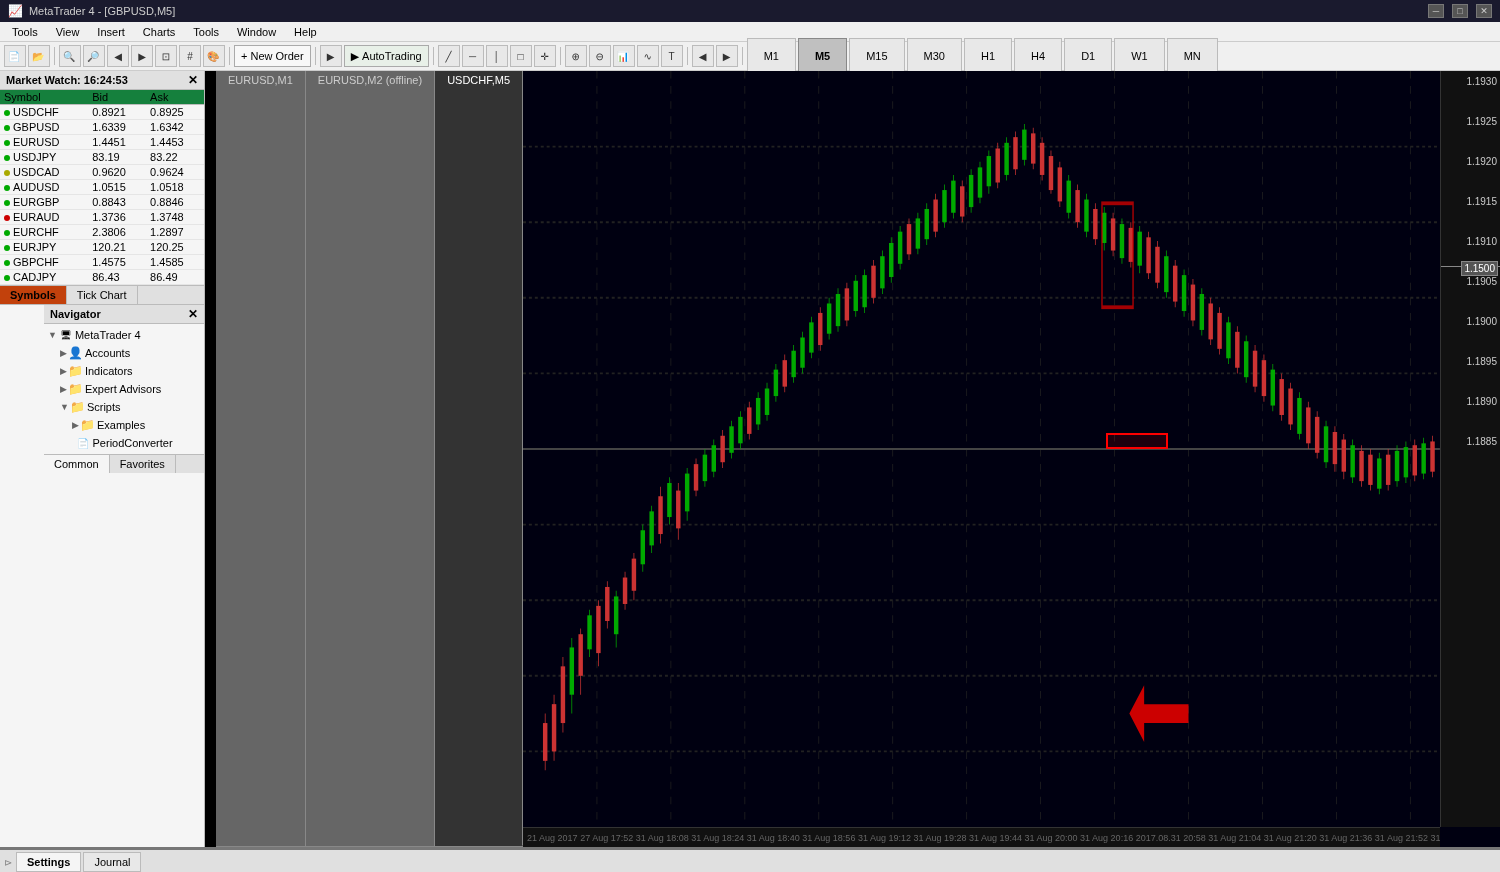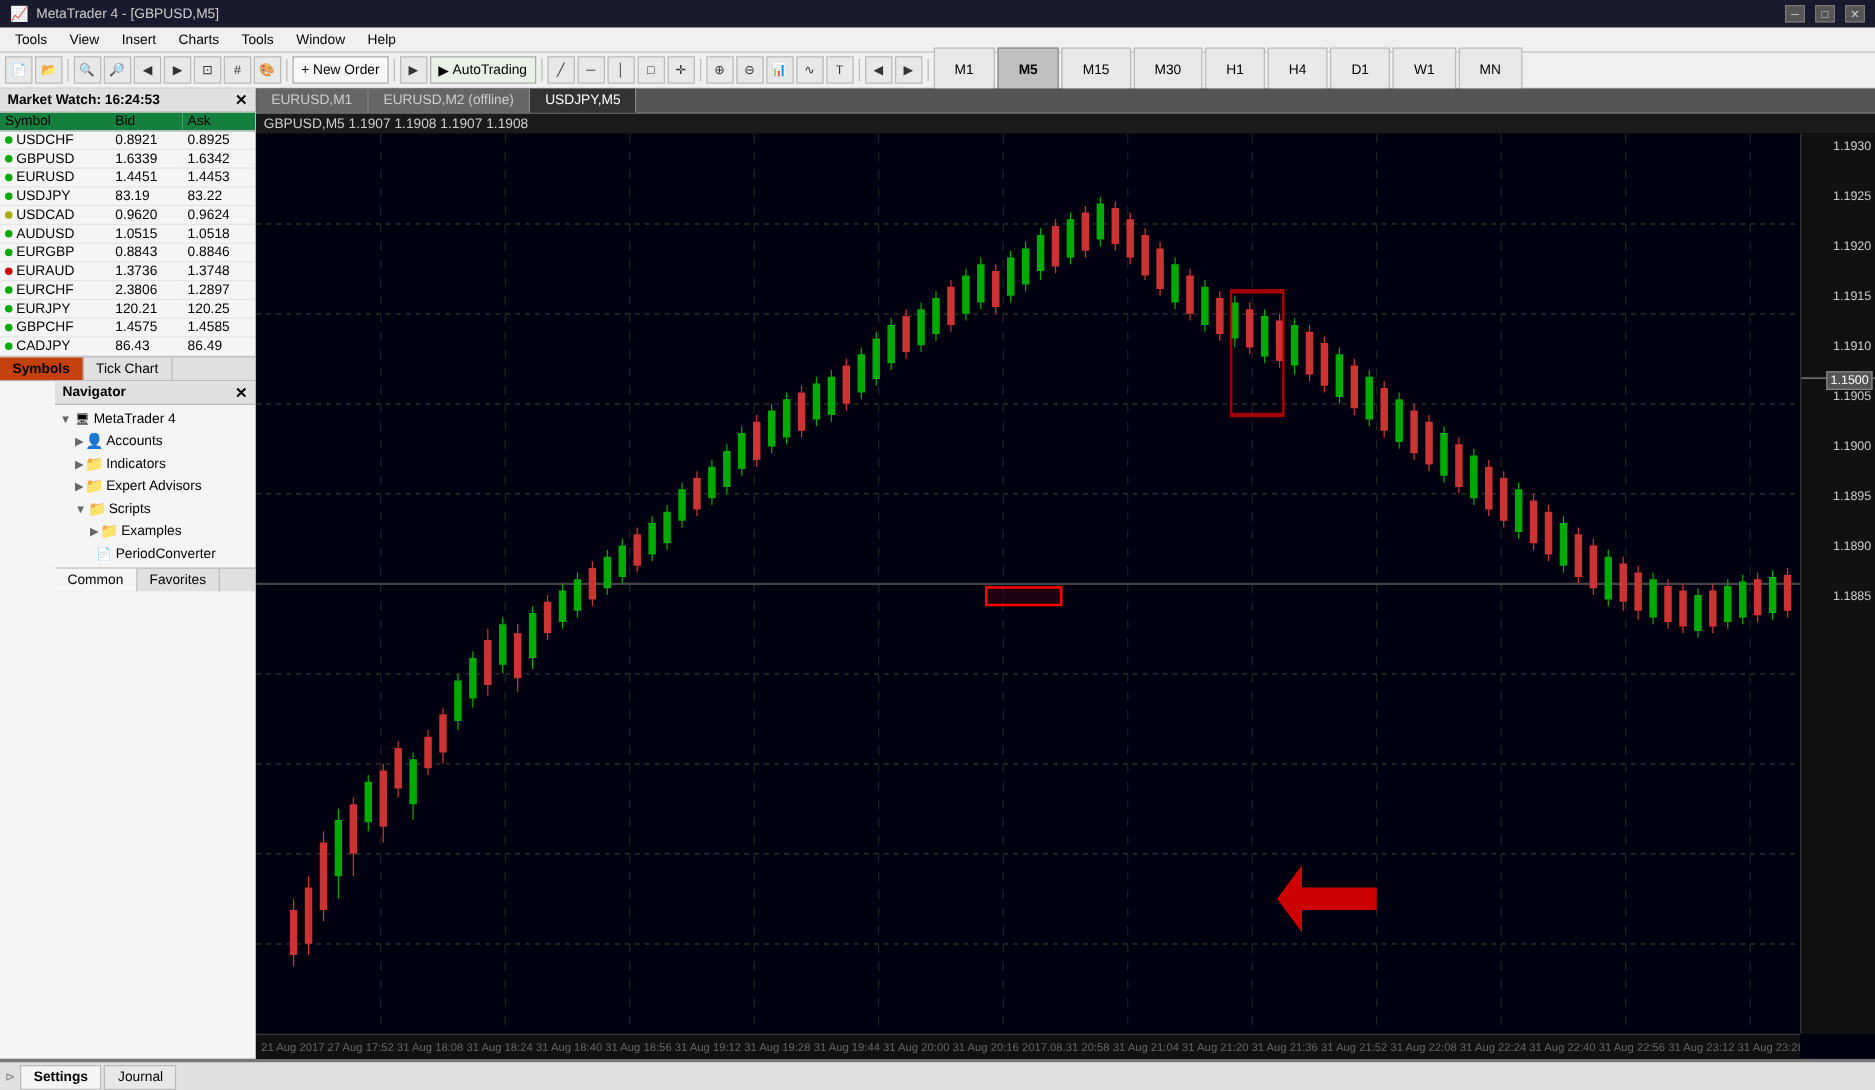--- a/index.html
+++ b/index.html
@@ -62,21 +62,21 @@
     .folder-icon { color: #e8a020; font-size: 12px; }
     .item-icon { color: #4040cc; font-size: 10px; }
     .expand-icon { color: #666; font-size: 9px; margin-right: 2px; }
     
     
     .nav-tabs { display: flex; background: #e0e0e0; border-top: 1px solid #bbb; }
     .nav-tab { padding: 3px 10px; font-size: 11px; cursor: pointer; border-right: 1px solid #bbb; color: #000; }
     .nav-tab.active { background: #f5f5f5; }
     
     
-    .chart-area { flex: 1; background: #000; display: flex; flex-direction: column; position: relative; }
+    .chart-area { flex: 1; background: #000; display: flex; flex-direction: row; position: relative; padding-left: 11px; }
     .chart-tabs { display: flex; background: #555; border-bottom: 1px solid #888; }
     .chart-tab { padding: 3px 12px; font-size: 11px; cursor: pointer; background: #666; border-right: 1px solid #888; color: #ccc; }
     .chart-tab.active { background: #333; color: #fff; border-bottom: 1px solid #333; }
     .chart-header { background: #1a1a1a; padding: 2px 6px; font-size: 11px; color: #ccc; }
     .chart-canvas { flex: 1; position: relative; overflow: hidden; background: #000011; }
     
     
     .bottom-panel { background: #f0f0f0; border-top: 2px solid #888; }
     .tester-tab { padding: 3px 10px; font-size: 11px; cursor: pointer; border: 1px solid #bbb; background: #e8e8e8; margin-right: 2px; color: #000; }
     .tester-tab.active { background: #f5f5f5; font-weight: bold; }
@@ -301,26 +301,23 @@
         <div class="nav-tab">Favorites</div>
       </div>
     </div>
   </div>
 
   <div class="chart-area">
 
     <div class="chart-tabs">
       <div class="chart-tab">EURUSD,M1</div>
       <div class="chart-tab">EURUSD,M2 (offline)</div>
-      <div class="chart-tab active">USDJPY,M5</div>
+      <div class="chart-tab active">USDCHF,M5</div>
     </div>
 
-    <div class="chart-header">
-      <span>GBPUSD,M5 1.1907 1.1908 1.1907 1.1908</span>
-    </div>
 
     <div class="chart-canvas">
 
       <svg width="100%" height="100%" viewBox="0 0 1240 400" preserveAspectRatio="none" style="position:absolute;left:0;right:60px;top:0;bottom:20px;width:calc(100% - 60px);height:calc(100% - 20px);">
 
         <line x1="0" y1="40" x2="1240" y2="40" stroke="#222" stroke-width="1" stroke-dasharray="4,4"></line>
         <line x1="0" y1="80" x2="1240" y2="80" stroke="#222" stroke-width="1" stroke-dasharray="4,4"></line>
         <line x1="0" y1="120" x2="1240" y2="120" stroke="#222" stroke-width="1" stroke-dasharray="4,4"></line>
         <line x1="0" y1="160" x2="1240" y2="160" stroke="#222" stroke-width="1" stroke-dasharray="4,4"></line>
         <line x1="0" y1="200" x2="1240" y2="200" stroke="#222" stroke-width="1" stroke-dasharray="4,4"></line>

